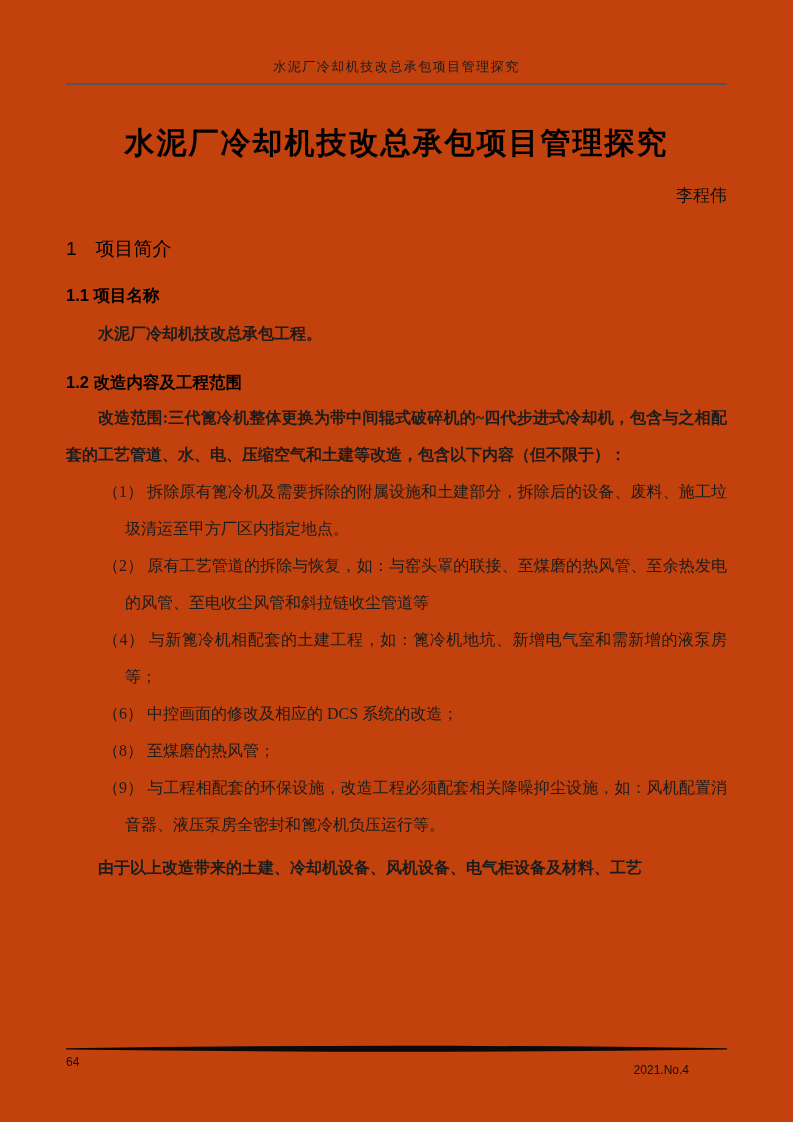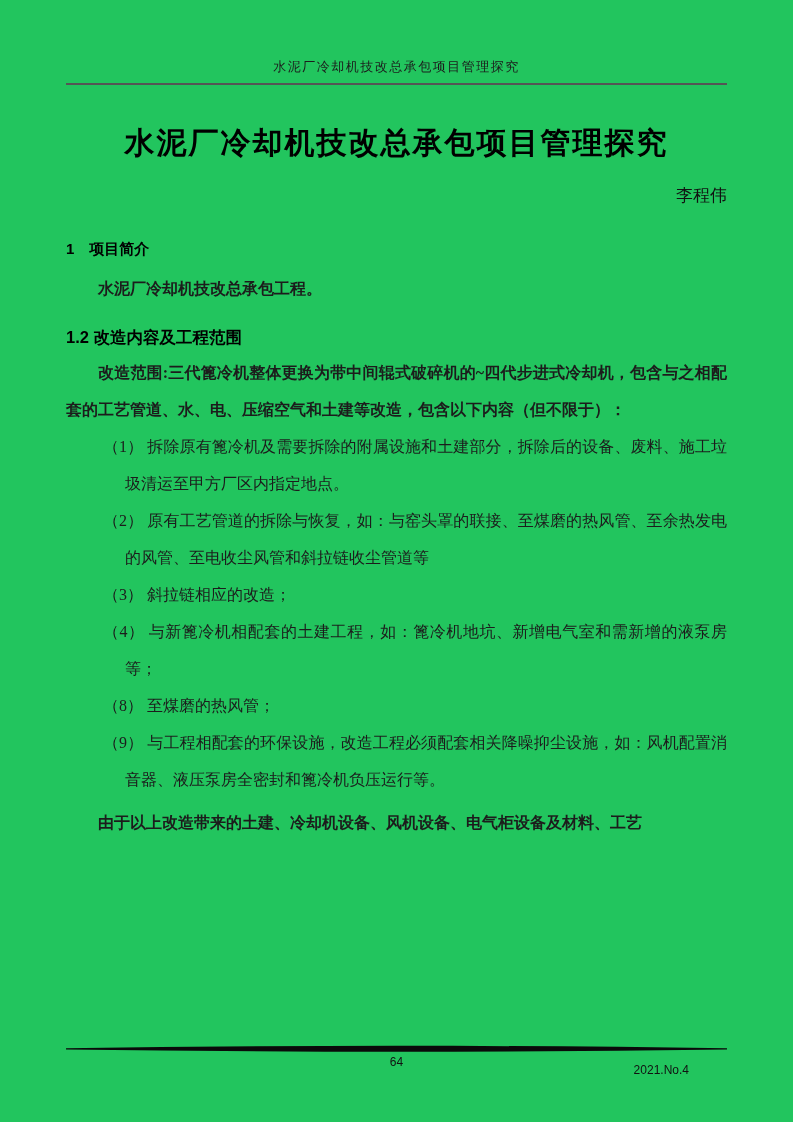--- a/index.html
+++ b/index.html
@@ -5,21 +5,21 @@
   html, body {
     margin: 0;
     padding: 0;
     background: #ffffff;
   }
   .page {
     position: relative;
     width: 793px;
     height: 1122px;
     margin: 0 auto;
-    background: #22c55e;
+    background: #c2410c;
     overflow: hidden;
     color: #1c1c1c;
     font-family: "Liberation Serif", "DejaVu Serif", serif;
   }
   .content {
     padding: 58px 66px 0 66px;
   }
   
   .runhead {
     text-align: center;
@@ -55,22 +55,22 @@
     margin-top: 9px;
     text-align: center;
     font-size: 17px;
     line-height: 22px;
     color: #111111;
   }
   
   .h1 {
     margin-top: 30px;
     font-family: "Liberation Sans", "DejaVu Sans", sans-serif;
-    font-weight: bold;
-    font-size: 15px;
+    font-weight: normal;
+    font-size: 19px;
     line-height: 24px;
     color: #000000;
   }
   .h2 {
     margin-top: 23px;
     font-family: "Liberation Sans", "DejaVu Sans", sans-serif;
     font-weight: bold;
     font-size: 16.5px;
     line-height: 22px;
     color: #000000;
@@ -116,21 +116,21 @@
   }
   .footer-row {
     position: relative;
     margin-top: 1px;
     font-family: "Liberation Sans", "DejaVu Sans", sans-serif;
     font-size: 12px;
     line-height: 16px;
     color: #111111;
   }
   .footer-page {
-    text-align: center;
+    text-align: left;
   }
   .footer-issue {
     position: absolute;
     right: 38px;
     top: 8px;
   }
 </style>
 </head>
 <body>
 
@@ -140,32 +140,33 @@
     <div class="runhead">水泥厂冷却机技改总承包项目管理探究</div>
     <div class="runhead-rule"></div>
 
     <div class="doc-title">水泥厂冷却机技改总承包项目管理探究</div>
 
     <div class="author">李程伟</div>
 
 
     <div class="h1">1　项目简介</div>
 
+    <div class="h2">1.1 项目名称</div>
 
     <div class="para short">水泥厂冷却机技改总承包工程。</div>
 
     <div class="h2">1.2 改造内容及工程范围</div>
 
     <div class="para">改造范围:三代篦冷机整体更换为带中间辊式破碎机的~四代步进式冷却机，包含与之相配套的工艺管道、水、电、压缩空气和土建等改造，包含以下内容（但不限于）：</div>
 
     <div class="list">
       <div class="list-item"><span class="list-marker">（1）</span><span>拆除原有篦冷机及需要拆除的附属设施和土建部分，拆除后的设备、废料、施工垃圾清运至甲方厂区内指定地点。</span></div>
       <div class="list-item"><span class="list-marker">（2）</span><span>原有工艺管道的拆除与恢复，如：与窑头罩的联接、至煤磨的热风管、至余热发电的风管、至电收尘风管和斜拉链收尘管道等</span></div>
-      <div class="list-item"><span class="list-marker">（3）</span><span>斜拉链相应的改造；</span></div>
       <div class="list-item"><span class="list-marker">（4）</span><span>与新篦冷机相配套的土建工程，如：篦冷机地坑、新增电气室和需新增的液泵房等；</span></div>
+      <div class="list-item"><span class="list-marker">（6）</span><span>中控画面的修改及相应的 DCS 系统的改造；</span></div>
       <div class="list-item"><span class="list-marker">（8）</span><span>至煤磨的热风管；</span></div>
       <div class="list-item"><span class="list-marker">（9）</span><span>与工程相配套的环保设施，改造工程必须配套相关降噪抑尘设施，如：风机配置消音器、液压泵房全密封和篦冷机负压运行等。</span></div>
     </div>
 
     <div class="para">由于以上改造带来的土建、冷却机设备、风机设备、电气柜设备及材料、工艺</div>
   </div>
 
   <div class="footer">
     <svg class="footer-rule" viewBox="0 0 661 8" preserveAspectRatio="none" aria-hidden="true">
       <path d="M0,3.2 C110,1.8 220,0.8 330,0.8 C440,0.8 550,1.8 661,3.2

